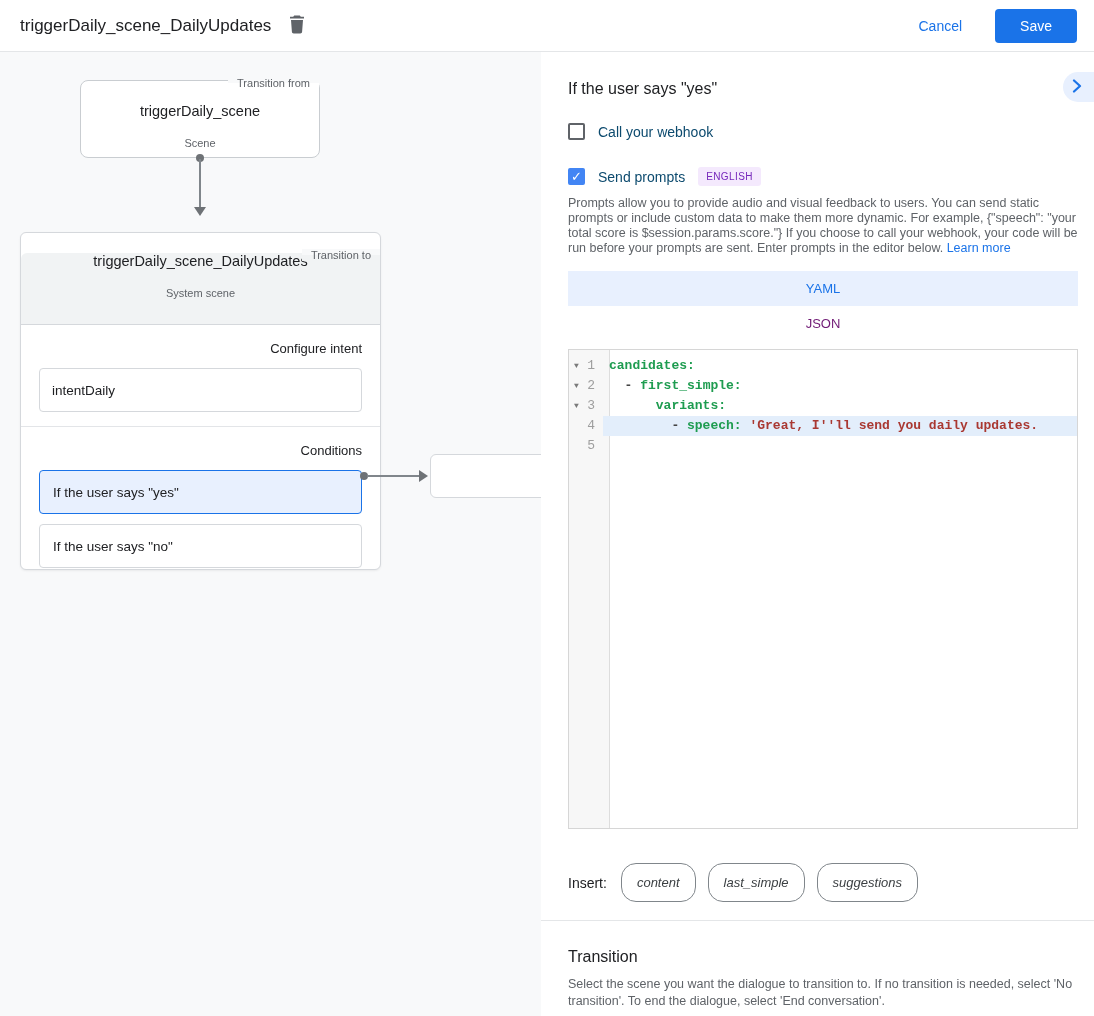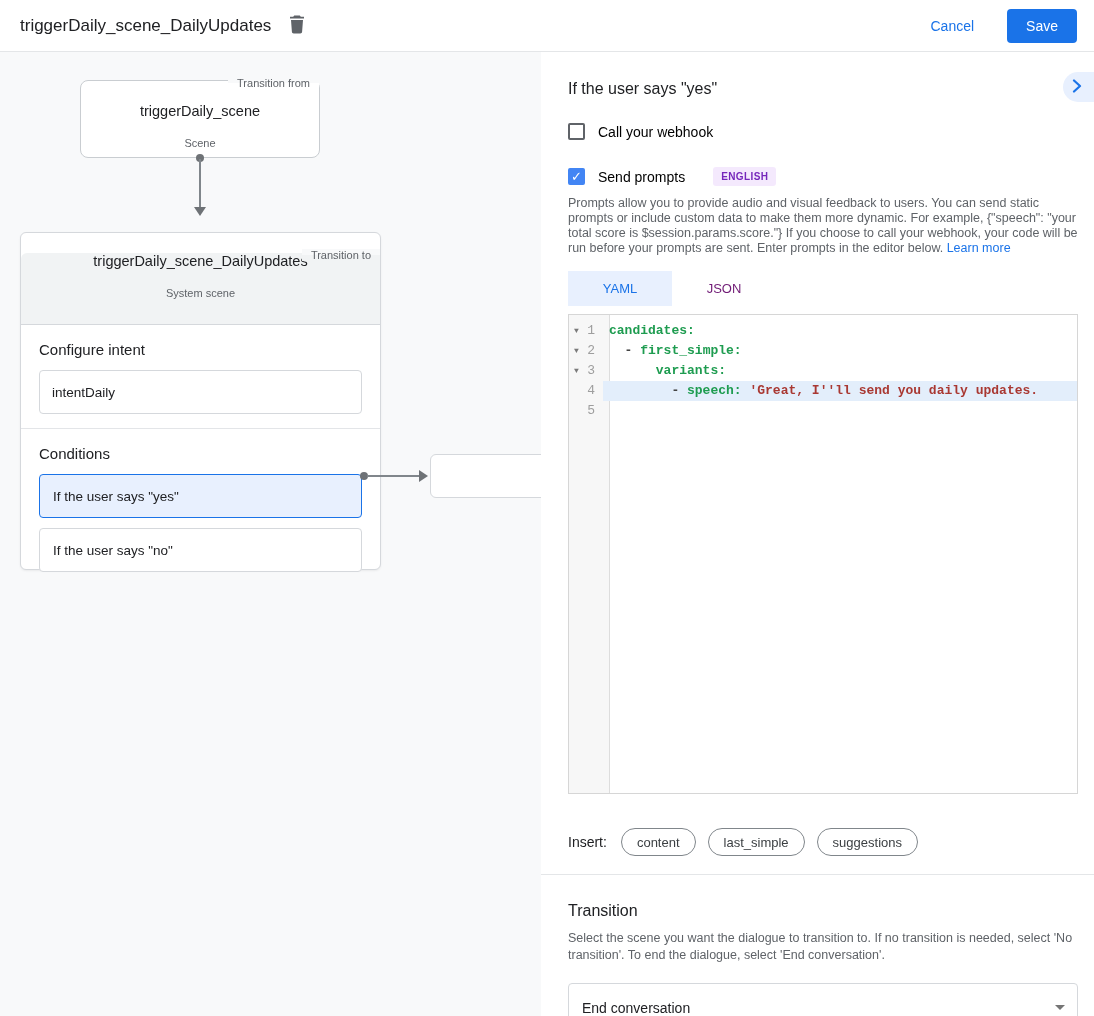--- a/index.html
+++ b/index.html
@@ -9,21 +9,21 @@
 
   
   .topbar { height:52px; display:flex; align-items:center; padding:0 17px 0 20px;
     background:#fff; border-bottom:1px solid #e4e6e8; }
   .topbar-title { font-size:17px; color:#202124; }
   .trash-btn { margin-left:18px; background:none; border:none; cursor:pointer; display:flex; align-items:center; }
   .topbar-spacer { flex:1; }
   .cancel-btn { background:none; border:none; color:#1a73e8; font-size:14px; font-weight:500;
     font-family:inherit; cursor:pointer; margin-right:33px; }
   .save-btn { background:#1a73e8; color:#fff; border:none; border-radius:4px; font-family:inherit;
-    font-size:14px; font-weight:500; padding:9px 19px; cursor:pointer; }
+    font-size:14px; font-weight:500; padding:9px 25px; cursor:pointer; }
 
   
   .content { display:flex; height:964px; }
   .canvas { position:relative; width:541px; height:100%; background:#f8f9fa; overflow:hidden; flex:none; }
   .details { position:relative; flex:1; background:#fff; padding:28px 16px 12px 27px; }
 
   
   .node-frame-label { position:absolute; top:-8px; left:0; right:0; text-align:right; pointer-events:none; }
   .node-frame-label span { display:inline-block; font-size:11px; color:#5f6368; padding:0 9px; }
   .from-box { position:absolute; left:80px; top:28px; width:240px; height:78px;
@@ -38,21 +38,21 @@
     border-left:6px solid transparent; border-right:6px solid transparent; border-top:9px solid #6e7276; }
 
   .to-card { position:absolute; left:20px; top:180px; width:361px; height:338px;
     background:#fff; border:1px solid #d5d8dc; border-radius:6px; box-shadow:0 1px 2px rgba(60,64,67,.08); }
   .to-card-header { position:relative; height:72px; background:#f1f3f4; border-bottom:1px solid #d5d8dc;
     border-radius:6px 6px 0 0; text-align:center; }
   .to-card-header .node-frame-label span { background:linear-gradient(#f8f9fa 50%, #f1f3f4 50%); }
   .to-card-header .node-title { margin-top:20px; }
   .card-section { padding:16px 18px 14px 18px; }
   .card-section + .card-section { border-top:1px solid #e3e5e8; }
-  .section-label { font-size:15px; color:#202124; }
+  .section-label { font-size:13px; color:#202124;text-align:right; }
   .intent-input { margin-top:12px; height:44px; border:1px solid #d5d8dc; border-radius:4px;
     background:#fff; display:flex; align-items:center; padding-left:12px; font-size:13.5px; cursor:text; }
   .condition { margin-top:12px; height:44px; border:1px solid #d5d8dc; border-radius:4px; background:#fff;
     display:flex; align-items:center; padding-left:13px; font-size:13.5px; cursor:pointer; }
   .condition:last-child { margin-top:10px; }
   .condition.selected { background:#e8f0fe; border:1.5px solid #1a73e8; }
 
   .h-dot { left:360px; top:420px; }
   .hline { position:absolute; left:367px; top:423px; width:53px; height:2px; background:#80868b; }
   .h-arrowhead { position:absolute; left:419px; top:418px; width:0; height:0;
@@ -66,28 +66,28 @@
     background:#e8f0fe; border:none; border-radius:16px 0 0 16px; cursor:pointer;
     display:flex; align-items:center; justify-content:center; padding-right:4px; }
 
   .check-row { display:flex; align-items:center; }
   .check-row.webhook { margin-top:25px; }
   .check-row.prompts { margin-top:27px; }
   .checkbox { width:17px; height:17px; border-radius:2px; flex:none; cursor:pointer; }
   .checkbox.unchecked { border:2px solid #5f6368; background:#fff; }
   .checkbox.checked { background:#4285f4; border:2px solid #4285f4; color:#fff; font-size:13px;
     line-height:13px; text-align:center; }
-  .check-label { margin-left:13px; font-size:14px; font-weight:500; color:#000000; }
-  .lang-badge { margin-left:28px; background:#f4e9fd; color:#7627bb; font-size:10px; font-weight:700;
+  .check-label { margin-left:13px; font-size:14px; font-weight:500; color:#0c4a6e; }
+  .lang-badge { margin-left:13px; background:#f4e9fd; color:#7627bb; font-size:10px; font-weight:400;
     letter-spacing:.4px; padding:4px 8px; border-radius:3px; }
 
   .prompt-desc { margin-top:10px; font-size:12.5px; line-height:15px; color:#5f6368; max-width:519px; }
   .learn-more { color:#1a73e8; text-decoration:none; cursor:pointer; }
 
-  .tabs { margin-top:15px; display:flex; }
+  .tabs { margin-top:15px; display:flex;flex-direction:column; }
   .tab { height:35px; line-height:35px; text-align:center; font-size:13px; font-weight:500;
     color:#701a75; cursor:pointer; padding:0 12px; min-width:104px; }
   .tab.active { background:#e8f0fe; color:#1a73e8; min-width:104px; }
 
   .editor { position:relative; margin-top:8px; width:510px; height:480px;
     border:1px solid #d6d6d6; background:#fff; overflow:hidden;
     font-family:"Liberation Mono","DejaVu Sans Mono",monospace; font-size:13px; cursor:text; }
   .gutter-bg { position:absolute; left:0; top:0; width:41px; height:100%;
     background:#f7f7f7; border-right:1px solid #ddd; }
   .cm-lines { position:relative; padding-top:6px; }
@@ -95,22 +95,22 @@
   .cm-fold { width:15px; text-align:center; font-size:8px; color:#7a7a7a; cursor:pointer; }
   .cm-lnum { width:19px; text-align:right; color:#9e9e9e; padding-right:8px; flex:none; }
   .cm-code { flex:1; padding-left:6px; white-space:pre;font-weight:bold; }
   .cm-line.active .cm-code { background:#e3eefb; }
   .tok-plain { color:#444; }
   .tok-key { color:#1e9c50; }
   .tok-string { color:#a93832; }
 
   .insert-row { margin-top:34px; display:flex; align-items:center; }
   .insert-label { font-size:14px; color:#202124; }
-  .chip { margin-left:12px; height:28px; padding:0 15px; background:#fff; border:1px solid #80868b;
-    border-radius:15px; font-family:inherit; font-size:13px; color:#3c4043; cursor:pointer; }
+  .chip { margin-left:12px; height:39px; padding:0 15px; background:#fff; border:1px solid #80868b;
+    border-radius:15px; font-family:inherit; font-size:13px; color:#3c4043; cursor:pointer;font-style:italic; }
   .chip:first-of-type { margin-left:14px; }
 
   .section-divider { margin:18px -16px 0 -27px; border:none; border-top:1px solid #e4e6e8; }
 
   .transition-title { margin-top:27px; font-size:16px; font-weight:400; color:#202124; }
   .transition-desc { margin-top:10px; font-size:12.5px; line-height:17px; color:#5f6368; max-width:510px; }
   .dropdown { margin-top:19px; width:510px; height:49px; border:1px solid #d5d8dc; border-radius:4px;
     display:flex; align-items:center; padding:0 12px 0 13px; font-size:14px; color:#202124; cursor:pointer; }
   .dropdown-value { flex:1; }
   .caret-down { width:0; height:0; border-left:5px solid transparent; border-right:5px solid transparent;

